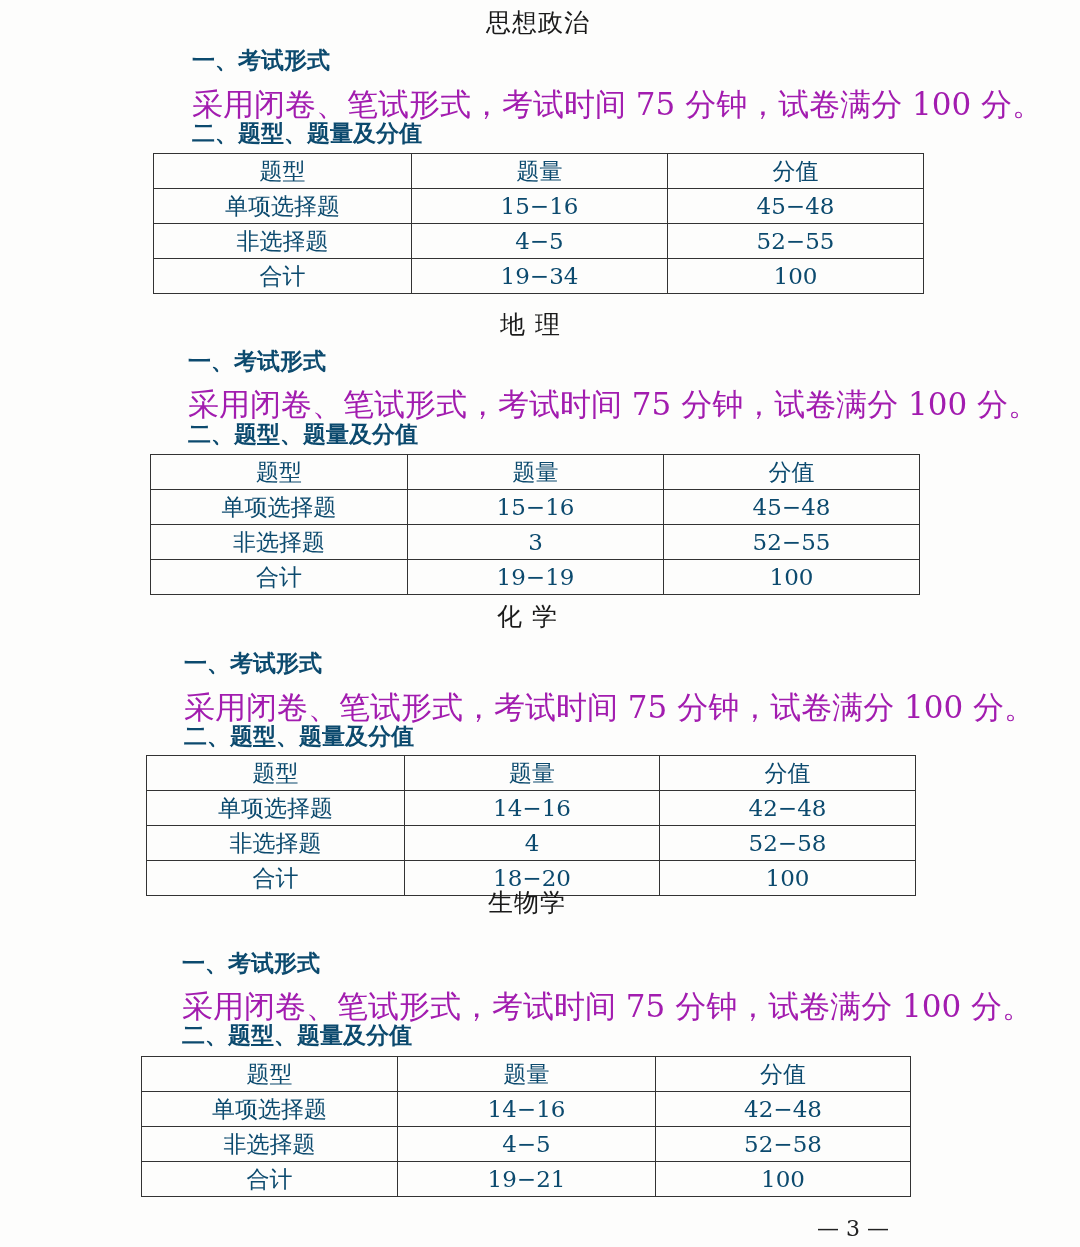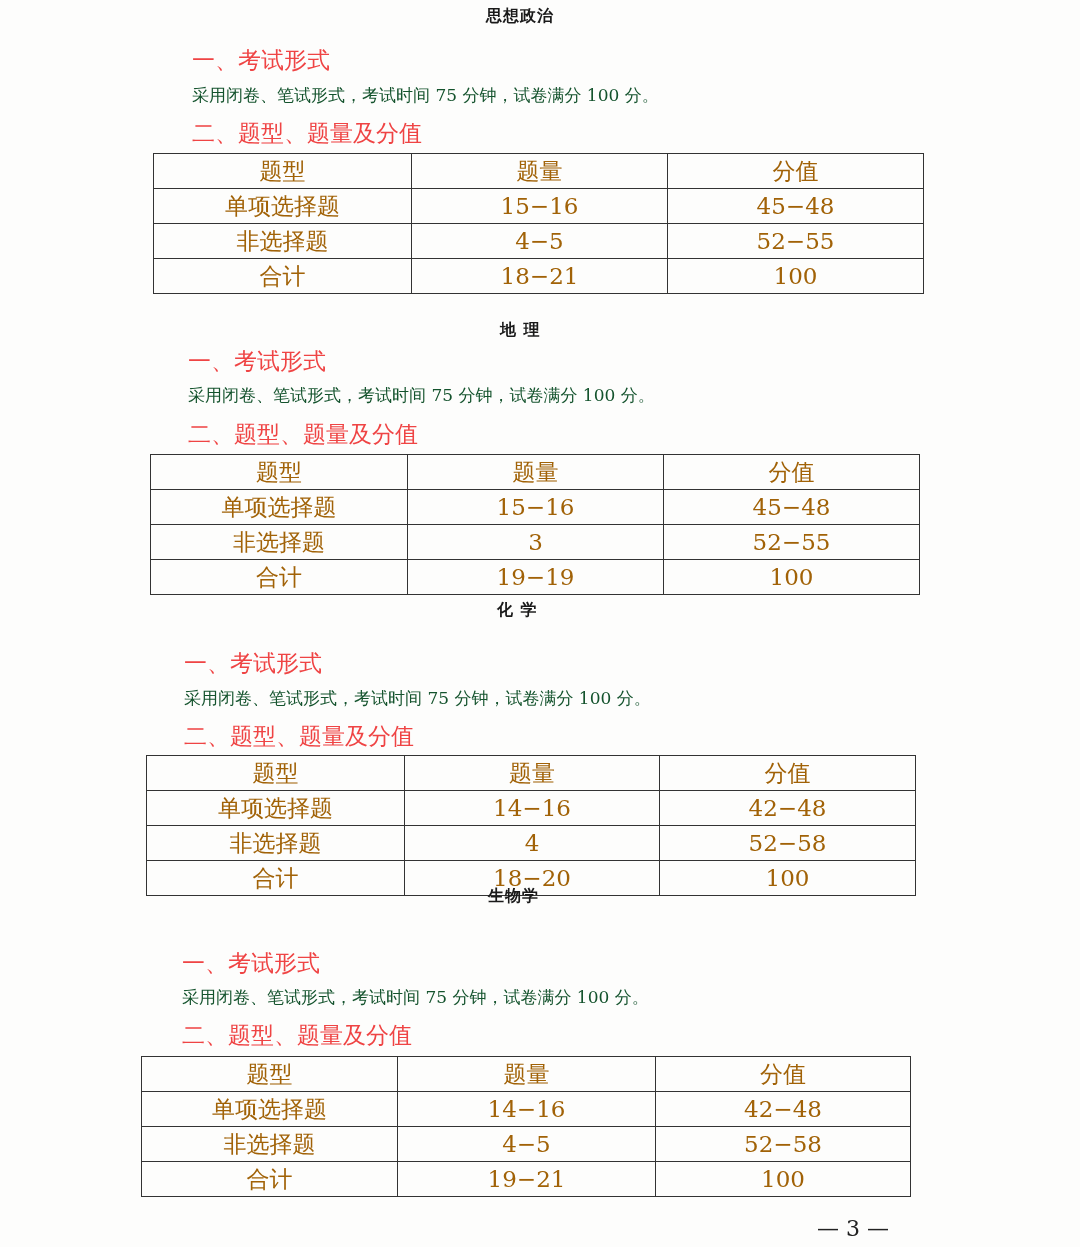--- a/index.html
+++ b/index.html
@@ -2,31 +2,31 @@
 <html><head>
 <meta charset="utf-8">
 <style>
   html, body { margin: 0; padding: 0; }
   body {
     width: 1080px; height: 1247px; background: #fdfdfc; color: #1a1a1a;
     font-family: "DejaVu Serif", "Liberation Serif", serif;
     position: relative; overflow: hidden;
   }
   .subject-title {
-    position: absolute; font-family: "DejaVu Sans", sans-serif; font-weight: bold;
-    font-size: 16px; letter-spacing: 1px; white-space: nowrap;
+    position: absolute; font-family: "DejaVu Sans", sans-serif; font-weight: normal;
+    font-size: 25px; letter-spacing: 1px; white-space: nowrap;
   }
   .heading {
-    position: absolute; font-family: "DejaVu Sans", sans-serif; font-weight: normal;
-    font-size: 23px; white-space: nowrap; color: #ef4444;
+    position: absolute; font-family: "DejaVu Sans", sans-serif; font-weight: bold;
+    font-size: 23px; white-space: nowrap; color: #0c4a6e;
   }
-  .para { position: absolute; font-size: 17px; white-space: nowrap; color: #14532d; }
+  .para { position: absolute; font-size: 31px; white-space: nowrap; color: #a21caf; }
   table.exam {
     position: absolute; border-collapse: collapse; table-layout: fixed;
-    font-size: 23px; color: #a16207;
+    font-size: 23px; color: #0c4a6e;
   }
   table.exam td {
     border: 1.5px solid #333; text-align: center; padding: 0; height: 34px;
     line-height: 34px; vertical-align: bottom;
   }
   .page-num { position: absolute; font-size: 22px; white-space: nowrap; color: #222; }
 </style>
 </head>
 <body>
 
@@ -51,27 +51,27 @@
     <td>15−16</td>
     <td>45−48</td>
   </tr>
   <tr>
     <td>非选择题</td>
     <td>4−5</td>
     <td>52−55</td>
   </tr>
   <tr>
     <td>合计</td>
-    <td>18−21</td>
+    <td>19−34</td>
     <td>100</td>
   </tr>
 </tbody>
   </table>
 
-<div class="subject-title" style="left:500px; top:320px;">地 理</div>
+<div class="subject-title" style="left:500px; top:308px;">地 理</div>
 <div class="heading" style="left:188px; top:346px;">一、考试形式</div>
 <div class="para" style="left:188px; top:384px;">采用闭卷、笔试形式，考试时间 75 分钟，试卷满分 100 分。</div>
 <div class="heading" style="left:188px; top:419px;">二、题型、题量及分值</div>
 <table class="exam" style="left:150px; top:454px; width:769px;">
   <colgroup>
       <col style="width:257px">
       <col style="width:256px">
       <col style="width:256px">
     </colgroup>
   <tbody>

